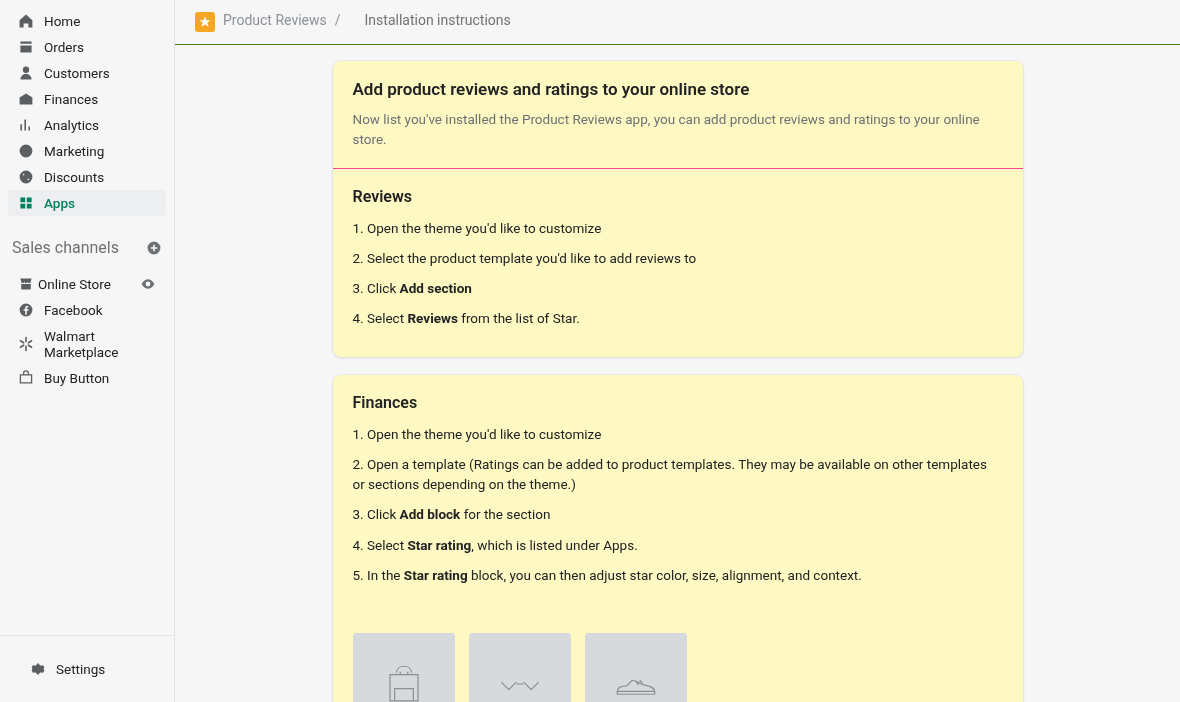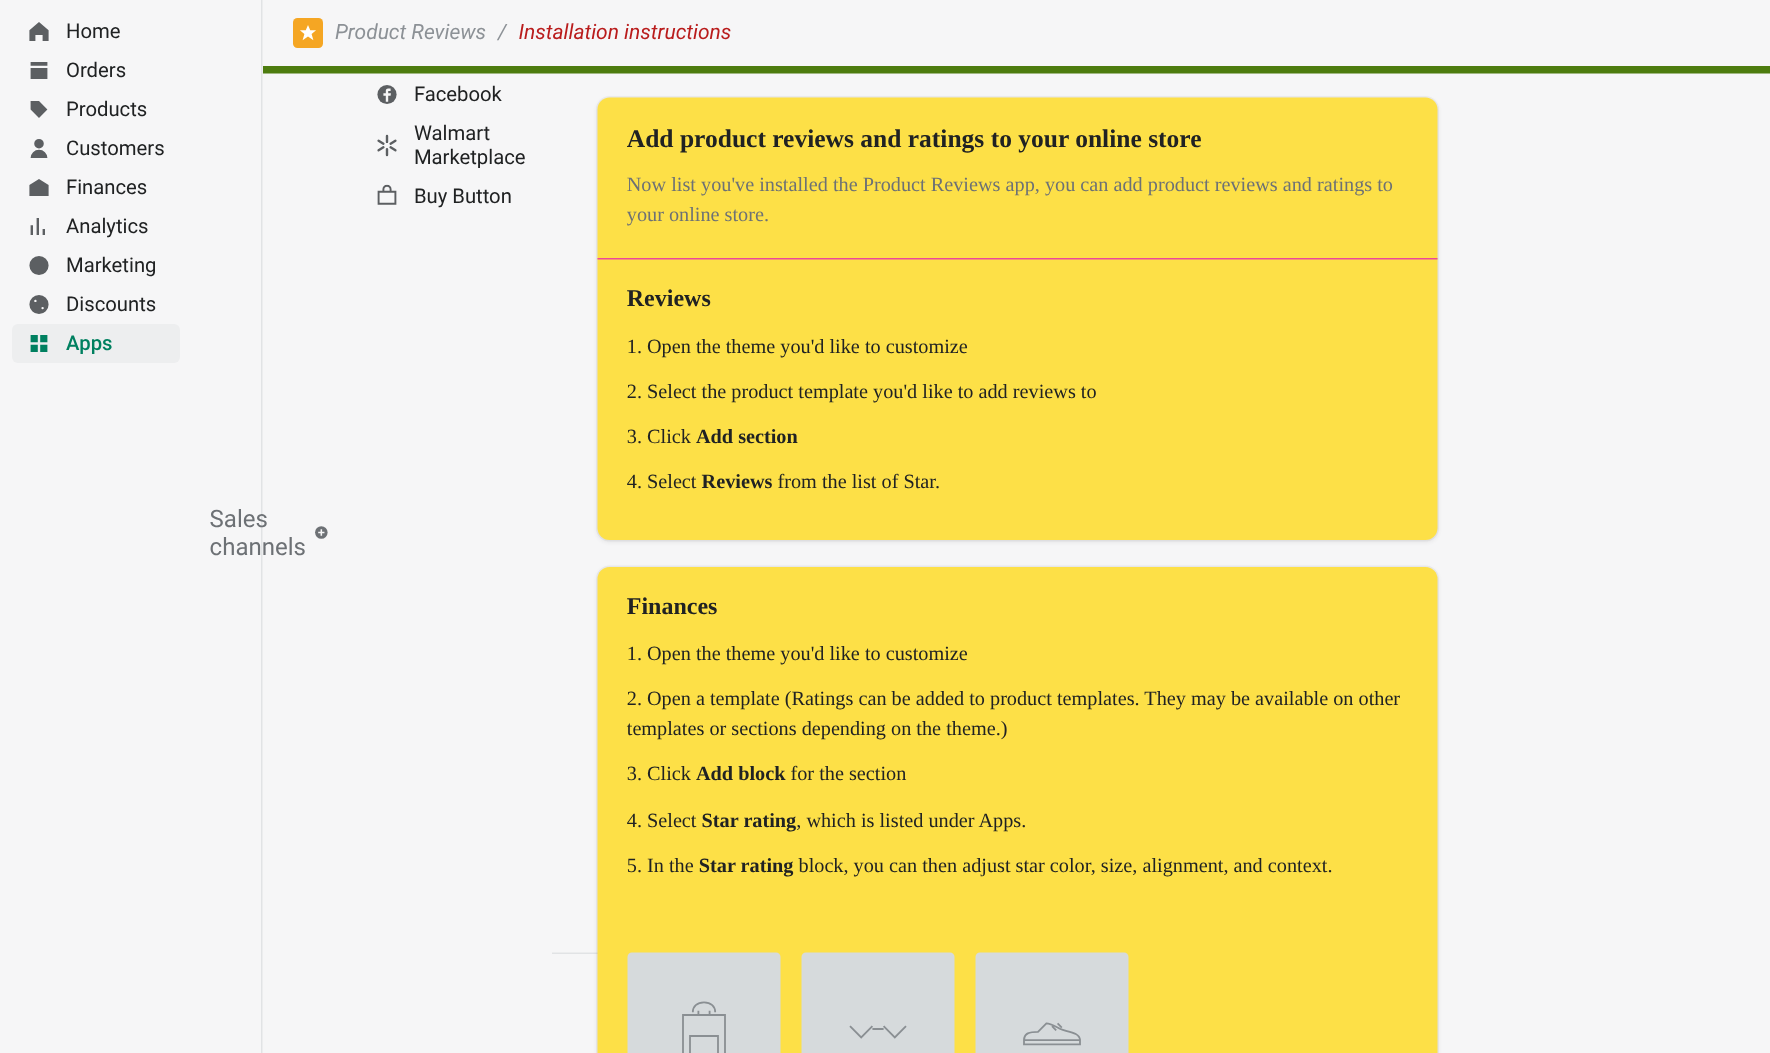--- a/index.html
+++ b/index.html
@@ -1,40 +1,40 @@
 <!DOCTYPE html>
 <html><head>
 <meta charset="utf-8">
 <style>
 * { margin: 0; padding: 0; box-sizing: border-box; }
 body { font-family: -apple-system, BlinkMacSystemFont, "Segoe UI", Roboto, sans-serif; font-size: 14px; color: #202223; background: #f6f6f7; width: 1180px; height: 702px; overflow: hidden; display: flex; }
 
-.sidebar { width: 175px; background: #f6f6f7; border-right: 1px solid #e1e3e5; display: flex; flex-direction: row; }
+.sidebar { width: 175px; background: #f6f6f7; border-right: 1px solid #e1e3e5; display: flex; flex-direction: column; }
 .nav-section { padding: 8px; }
 .nav-item { display: flex; align-items: center; gap: 10px; padding: 5px 10px; border-radius: 4px; color: #202223; cursor: pointer; font-size: 13.5px; }
 .nav-item.active { background: #edeeef; color: #008060; font-weight: 500; }
 .nav-item svg { width: 16px; height: 16px; fill: #5c5f62; flex-shrink: 0; }
 .nav-item.active svg { fill: #008060; }
 
 .section-header { display: flex; align-items: center; justify-content: space-between; padding: 14px 12px 6px 12px; font-size: 16px; color: #6d7175; }
 .section-header svg { width: 16px; height: 16px; fill: #6d7175; }
 .channel-item { display: flex; align-items: center; justify-content: space-between; }
 .channel-item .eye { width: 16px; height: 16px; fill: #6d7175; }
 
 .bottom-nav { margin-top: auto; padding: 20px; border-top: 1px solid #e1e3e5; }
 
 .main { flex: 1; display: flex; flex-direction: column; overflow: auto; }
-.topbar { display: flex; align-items: center; gap: 8px; padding: 12px 20px; border-bottom: 5px solid #4d7c0f; background: #f6f6f7; font-style: italic; }
+.topbar { display: flex; gap: 8px; padding: 12px 20px; border-bottom: 1px solid #4d7c0f; background: #f6f6f7; }
 .app-icon { width: 20px; height: 20px; background: #f5a623; border-radius: 3px; display: flex; align-items: center; justify-content: center; }
 .app-icon svg { width: 12px; height: 12px; fill: white; }
 .breadcrumb-text { color: #8c9196; }
-.breadcrumb-current { color: #b91c1c; }
+.breadcrumb-current { color: #737373; margin-left: 16px; }
 
 .content { padding: 16px 0 24px 0; display: flex; flex-direction: column; align-items: center; gap: 18px; }
-.card { width: 560px; background: #fde047; border-radius: 8px; box-shadow: 0 0 0 1px rgba(63,63,68,0.05), 0 1px 3px rgba(63,63,68,0.1); font-family: Liberation Serif, serif; }
+.card { width: 690px; background: #fef9c3; border-radius: 8px; box-shadow: 0 0 0 1px rgba(63,63,68,0.05), 0 1px 3px rgba(63,63,68,0.1); }
 .card-section { padding: 18px 20px; }
 .card-section + .card-section { border-top: 1px solid #ec4899; }
 .card h2 { font-size: 17px; font-weight: 600; margin-bottom: 10px; }
 .card h3 { font-size: 16px; font-weight: 600; margin-bottom: 12px; }
 .card p { font-size: 13.5px; color: #6d7175; line-height: 1.5; }
 .step { font-size: 13.5px; color: #202223; margin: 10px 0; line-height: 1.5; }
 
 .products-row { display: flex; gap: 14px; padding: 20px; }
 .product { width: 102px; }
 .product-img { width: 102px; height: 102px; background: #d6dadc; border-radius: 3px; display: flex; align-items: center; justify-content: center; }
@@ -49,26 +49,20 @@
         <svg viewBox="0 0 20 20">
           <path d="M10 2l8 7v9h-5v-5H7v5H2v-9z"></path>
         </svg>
         <span>Home</span>
       </div>
     <div class="nav-item">
         <svg viewBox="0 0 20 20">
           <path d="M3 3h14v3H3zM3 8h14v9H3zM6 11h8v1H6z"></path>
         </svg>
         <span>Orders</span>
-      </div>
-    <div class="nav-item">
-        <svg viewBox="0 0 20 20">
-          <path d="M3 3h7l7 7-7 7-7-7zM6 6a1 1 0 110 2 1 1 0 010-2z"></path>
-        </svg>
-        <span>Products</span>
       </div>
     <div class="nav-item">
         <svg viewBox="0 0 20 20">
           <path d="M10 10a4 4 0 100-8 4 4 0 000 8zm-7 8a7 7 0 0114 0z"></path>
         </svg>
         <span>Customers</span>
       </div>
     <div class="nav-item">
         <svg viewBox="0 0 20 20">
           <path d="M2 8l8-5 8 5v9H2zM5 10h10v5H5z"></path>

